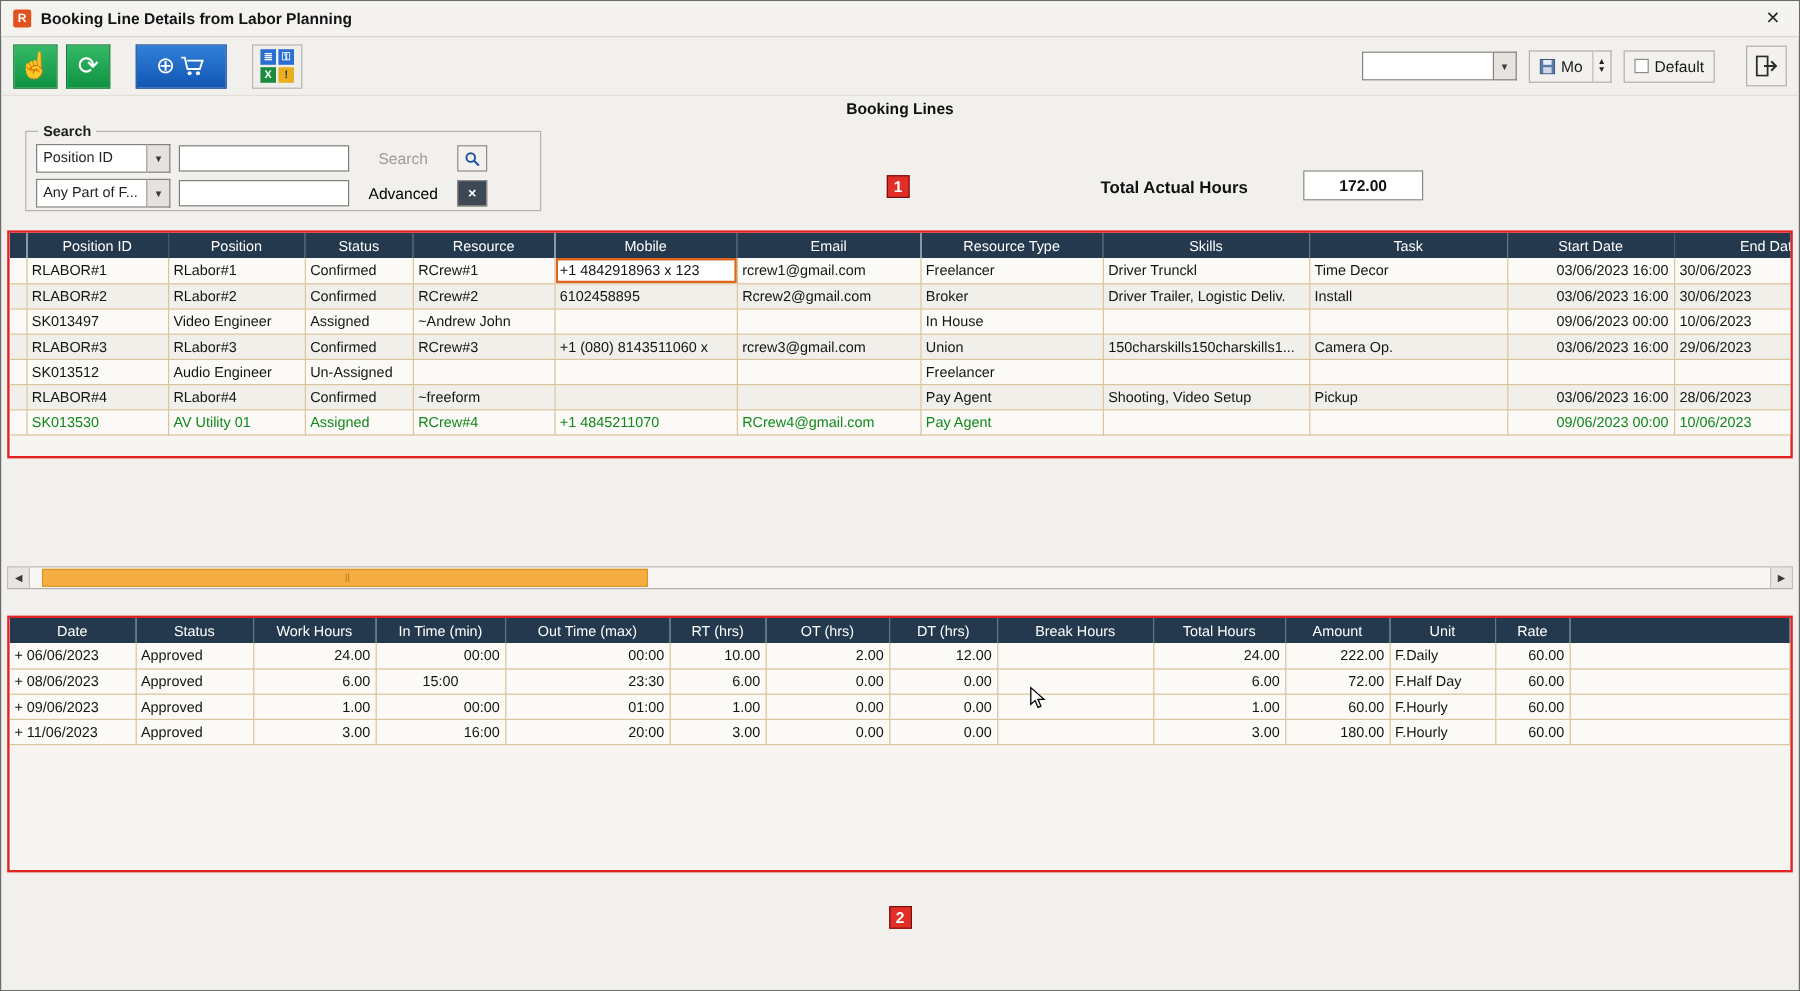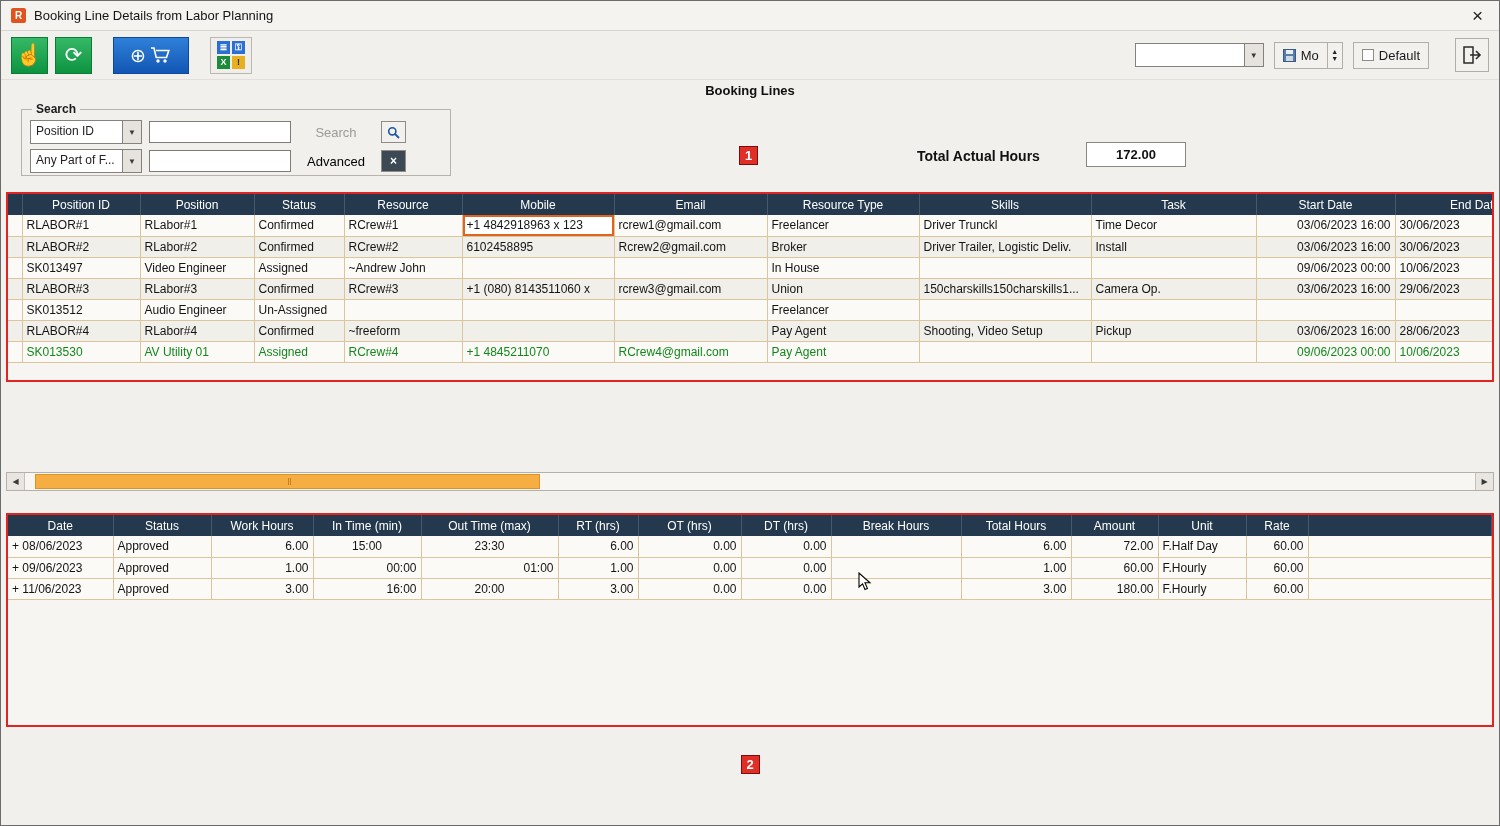--- a/index.html
+++ b/index.html
@@ -3,21 +3,21 @@
 <meta charset="utf-8">
 <style>
   * { box-sizing: border-box; margin: 0; padding: 0; }
   html,body { width:1500px; height:826px; }
   body { font-family:"Liberation Sans", sans-serif; background:#f2f0ed; overflow:hidden; }
   #window { width:1500px; height:826px; background:#f2f0ed; border:1px solid #6b6b6b; position:relative; }
 
   
   .titlebar { height:30px; display:flex; align-items:center; padding:0 12px 0 10px; background:#f5f3f0; border-bottom:1px solid #d9d6d1; }
   .app-icon { width:15px; height:15px; background:#e2521e; color:#fff; font-size:10px; font-weight:bold; display:flex; align-items:center; justify-content:center; border-radius:2px; }
-  .title-text { margin-left:8px; font-size:13px; color:#141414; }
+  .title-text { margin-left:8px; font-size:13px; color:#141414;font-weight:bold; }
   .close-btn { margin-left:auto; font-size:19px; line-height:19px; color:#222; cursor:pointer; padding:0 4px; }
 
   
   .toolbar { height:49px; display:flex; align-items:center; padding:0 10px; gap:7px; border-bottom:1px solid #e2dfda; }
   .tb-btn { height:37px; border:1px solid #9c9892; display:flex; align-items:center; justify-content:center; gap:4px; cursor:pointer; }
   .tb-btn.green { width:37px; background:linear-gradient(#35b967,#0e9340); border-color:#0a7c33; color:#fff; font-size:21px; }
   .tb-btn.blue { width:76px; background:linear-gradient(#2f80d8,#1256b4); border-color:#0d47a1; color:#fff; font-size:19px; margin-left:14px; }
   .tb-btn.flat { width:42px; background:#f0eeea; border-color:#bab6b0; margin-left:14px; }
   .mini-grid { display:grid; grid-template-columns:13px 13px; grid-template-rows:13px 13px; gap:2px; }
   .mini-ic { width:13px; height:13px; font-size:9px; line-height:13px; text-align:center; color:#fff; font-weight:bold; }
@@ -356,25 +356,41 @@
             <th>Break Hours</th>
             <th>Total Hours</th>
             <th>Amount</th>
             <th>Unit</th>
             <th>Rate</th>
             <th></th>
           </tr>
         </thead>
         <tbody>
           <tr>
+            <td>+ 06/06/2023</td>
+            <td>Approved</td>
+            <td style="text-align: right;">24.00</td>
+            <td style="text-align: right;">00:00</td>
+            <td style="text-align: right;">00:00</td>
+            <td style="text-align: right;">10.00</td>
+            <td style="text-align: right;">2.00</td>
+            <td style="text-align: right;">12.00</td>
+            <td style="text-align: right;"></td>
+            <td style="text-align: right;">24.00</td>
+            <td style="text-align: right;">222.00</td>
+            <td>F.Daily</td>
+            <td style="text-align: right;">60.00</td>
+            <td></td>
+          </tr>
+          <tr>
             <td>+ 08/06/2023</td>
             <td>Approved</td>
             <td style="text-align: right;">6.00</td>
             <td style="text-align: center;">15:00</td>
-            <td style="text-align: center;">23:30</td>
+            <td style="text-align: right;">23:30</td>
             <td style="text-align: right;">6.00</td>
             <td style="text-align: right;">0.00</td>
             <td style="text-align: right;">0.00</td>
             <td style="text-align: right;"></td>
             <td style="text-align: right;">6.00</td>
             <td style="text-align: right;">72.00</td>
             <td>F.Half Day</td>
             <td style="text-align: right;">60.00</td>
             <td></td>
           </tr>
@@ -392,21 +408,21 @@
             <td style="text-align: right;">60.00</td>
             <td>F.Hourly</td>
             <td style="text-align: right;">60.00</td>
             <td></td>
           </tr>
           <tr>
             <td>+ 11/06/2023</td>
             <td>Approved</td>
             <td style="text-align: right;">3.00</td>
             <td style="text-align: right;">16:00</td>
-            <td style="text-align: center;">20:00</td>
+            <td style="text-align: right;">20:00</td>
             <td style="text-align: right;">3.00</td>
             <td style="text-align: right;">0.00</td>
             <td style="text-align: right;">0.00</td>
             <td style="text-align: right;"></td>
             <td style="text-align: right;">3.00</td>
             <td style="text-align: right;">180.00</td>
             <td>F.Hourly</td>
             <td style="text-align: right;">60.00</td>
             <td></td>
           </tr>

